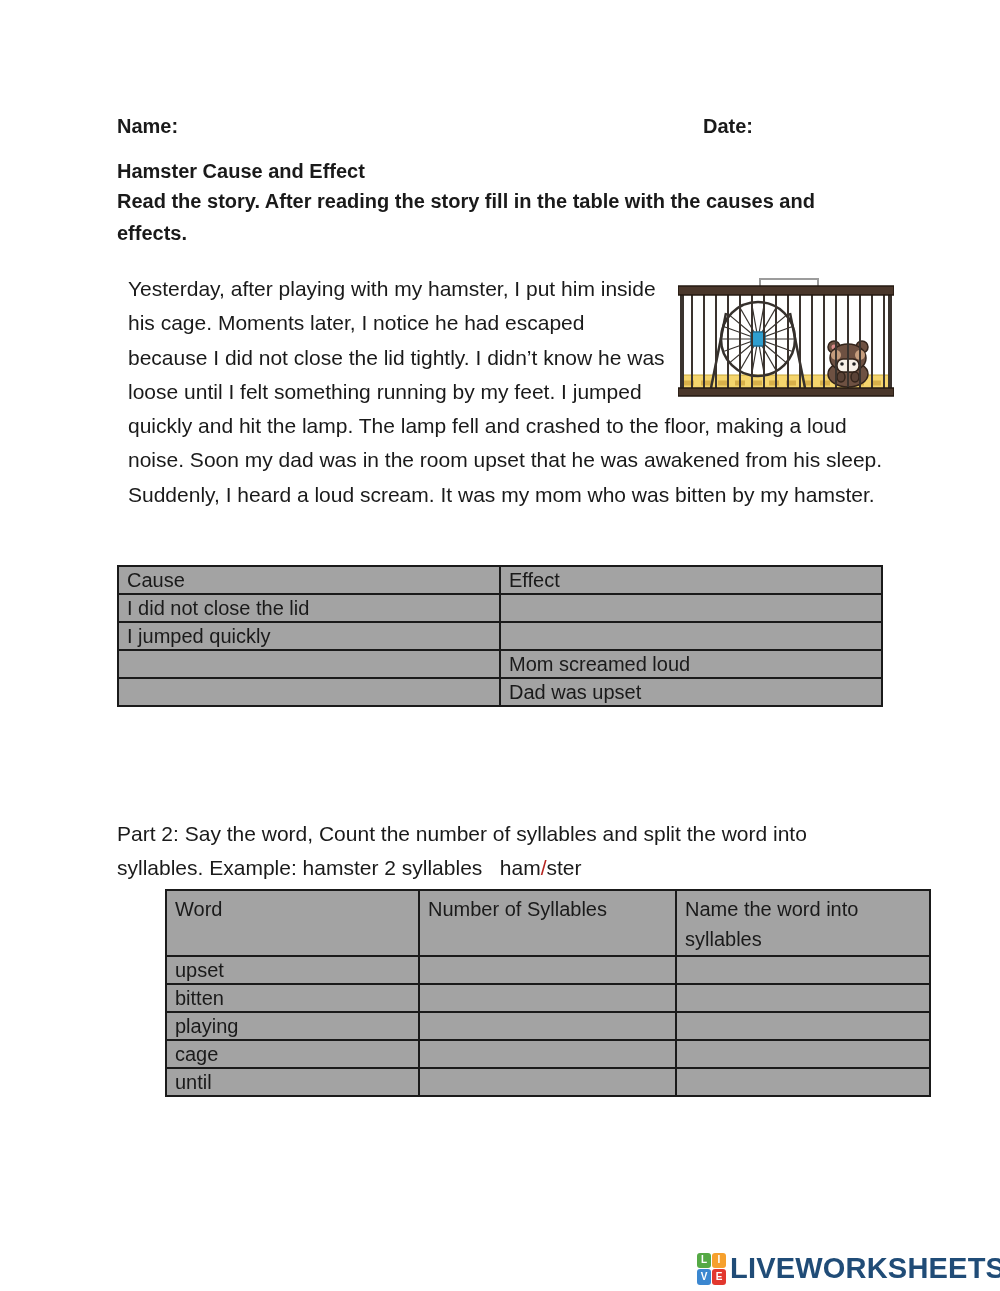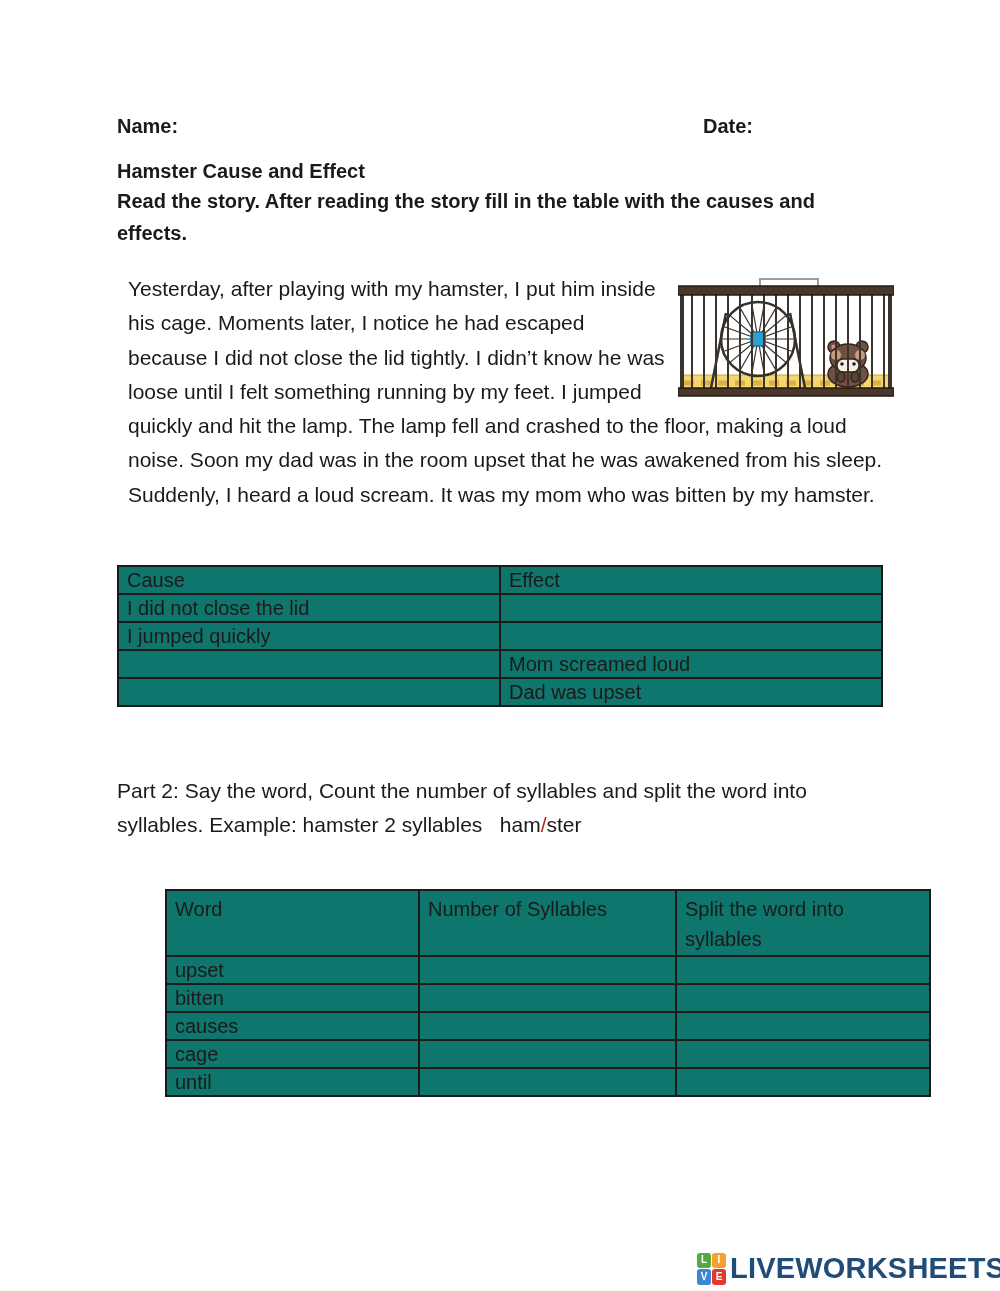--- a/index.html
+++ b/index.html
@@ -15,31 +15,31 @@
 
   .name-label   { position:absolute; left:117px; top:115px; font-size:20px; font-weight:bold; }
   .date-label   { position:absolute; left:703px; top:115px; font-size:20px; font-weight:bold; }
   .title        { position:absolute; left:117px; top:160px; width:765px; text-align:left; font-size:20px; font-weight:bold; }
   .instructions { position:absolute; left:117px; top:185px; width:772px; font-size:20px; font-weight:bold; line-height:32px; }
 
   .story { position:absolute; left:128px; top:272px; width:766px; font-size:21px; line-height:34.3px; }
   .cage-figure { float:right; width:216px; height:120px; margin:5px 0 11px 12px; }
   .cage-figure svg { display:block; width:216px; height:120px; }
 
-  table { border-collapse:collapse; table-layout:fixed; background:#0f766e;padding-left:16px; }
+  table { border-collapse:collapse; table-layout:fixed; background:#a3a3a3;padding-left:16px; }
   td, th {
     border:2px solid #1a1a1a;
     font-size:20px; font-weight:normal; text-align:left;
     vertical-align:middle; padding:1px 8px; height:28px;
     overflow:hidden; white-space:nowrap;
   }
   .cause-effect-table { position:absolute; left:117px; top:565px; width:764px; }
   .cause-effect-table col { width:382px; }
 
-  .part2 { position:absolute; left:117px; top:774px; width:772px; font-size:21px; line-height:34.3px; }
+  .part2 { position:absolute; left:117px; top:817px; width:772px; font-size:21px; line-height:34.3px; }
   .slash-red { color:var(--slash-red, #b5221f); }
 
   .syllable-table { position:absolute; left:117px; top:889px; width:764px;margin-left:48px; }
   .syllable-table .c1 { width:253px; }
   .syllable-table .c2 { width:257px; }
   .syllable-table .c3 { width:254px; }
   .syllable-table thead td { height:60px; vertical-align:top; padding-top:3px; line-height:30px; white-space:normal; }
 
   .logo { position:absolute; left:697px; top:1252px; display:flex; align-items:center; gap:4px; cursor:pointer; }
   .logo-grid { display:grid; grid-template-columns:14px 14px; grid-template-rows:15px 16px; gap:1px; }
@@ -183,36 +183,36 @@
   <table class="syllable-table">
     <colgroup>
         <col class="c1">
         <col class="c2">
         <col class="c3">
       </colgroup>
     <thead>
       <tr>
         <td>Word</td>
         <td>Number of Syllables</td>
-        <td>Split the word into syllables</td>
+        <td>Name the word into syllables</td>
       </tr>
     </thead>
     <tbody>
       <tr>
         <td>upset</td>
         <td></td>
         <td></td>
       </tr>
       <tr>
         <td>bitten</td>
         <td></td>
         <td></td>
       </tr>
       <tr>
-        <td>causes</td>
+        <td>playing</td>
         <td></td>
         <td></td>
       </tr>
       <tr>
         <td>cage</td>
         <td></td>
         <td></td>
       </tr>
       <tr>
         <td>until</td>

